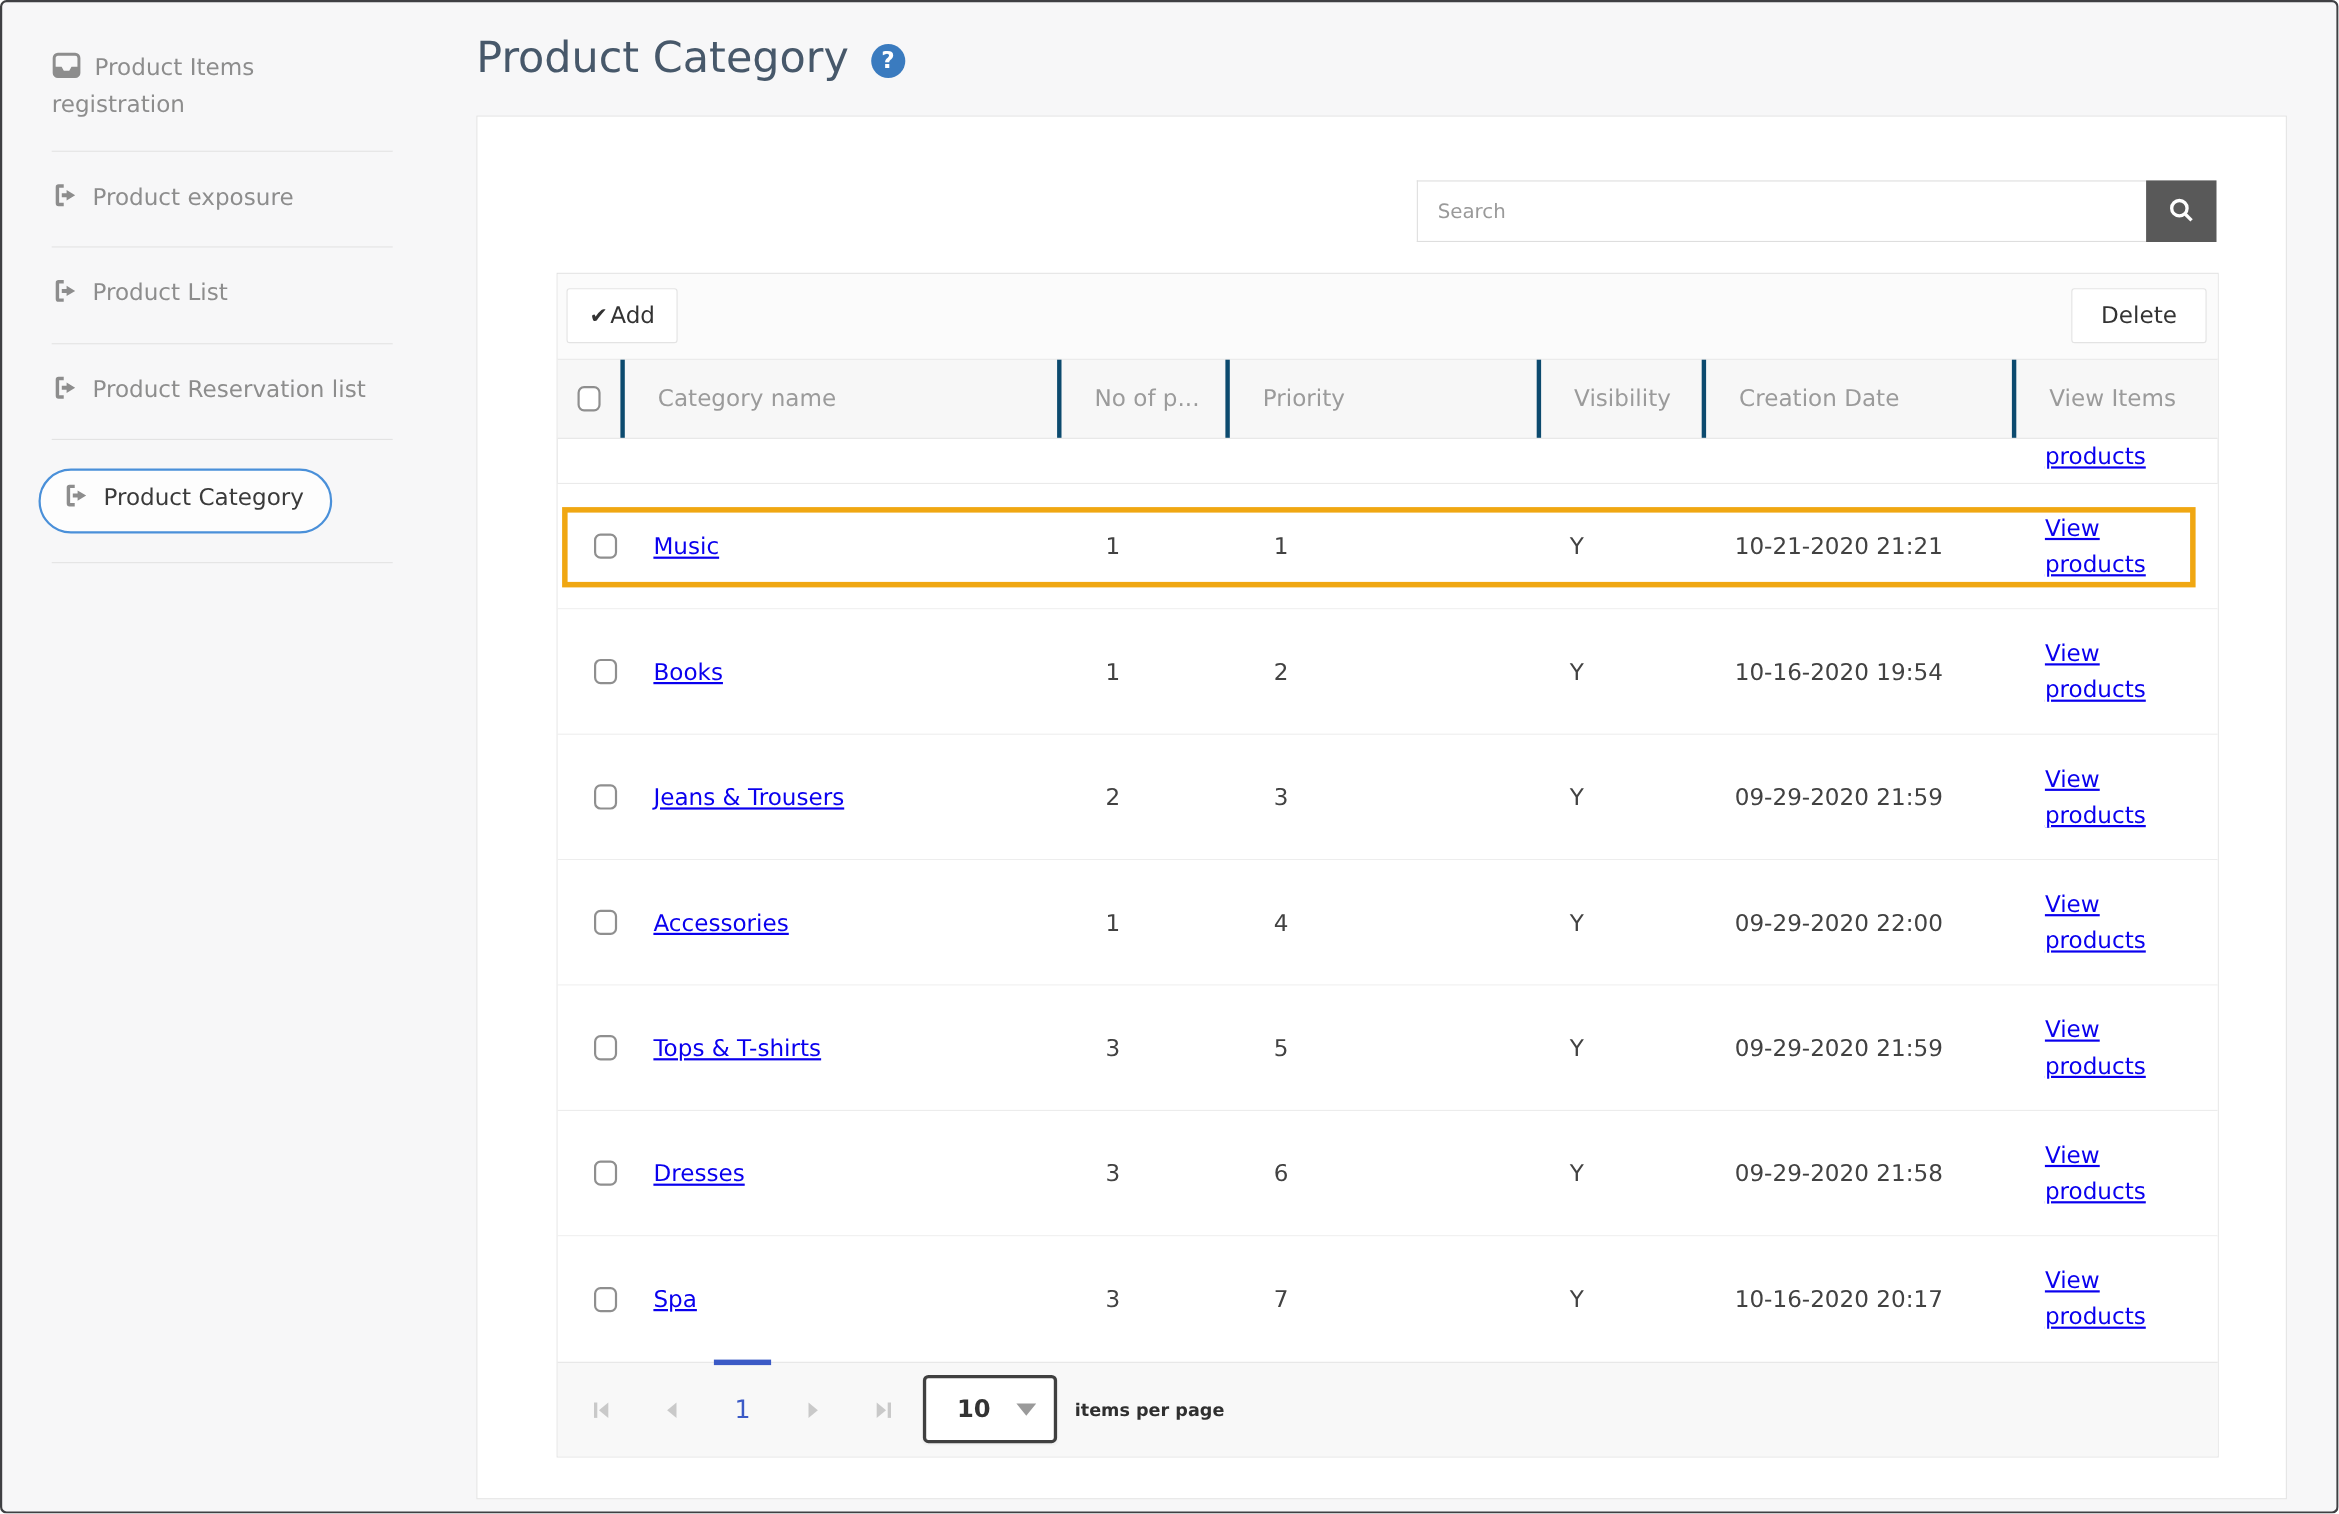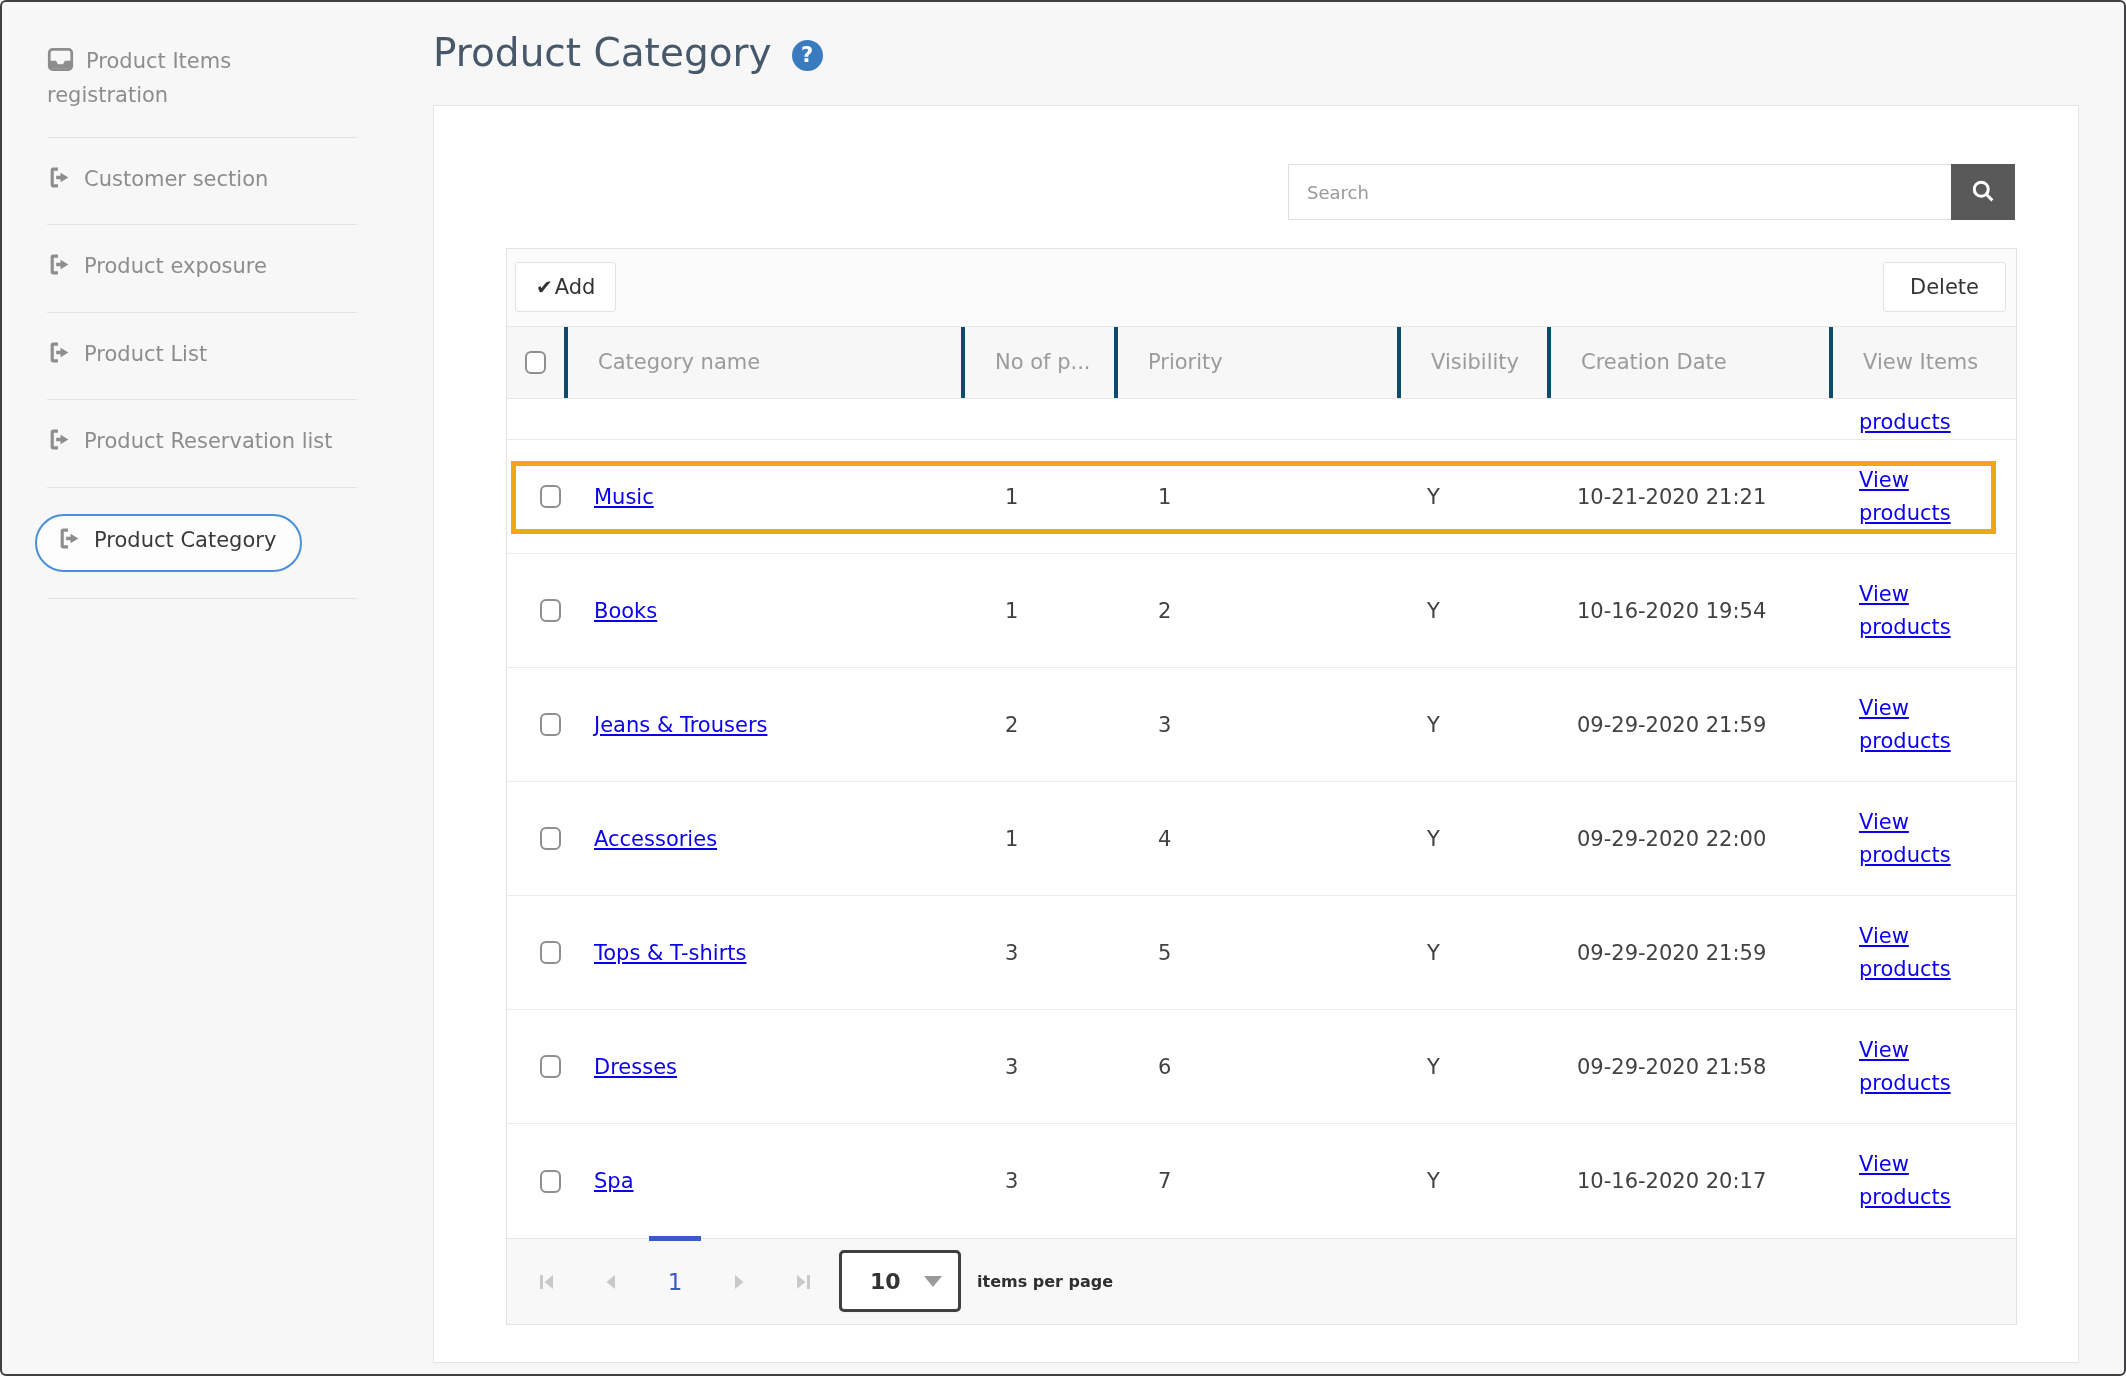--- a/index.html
+++ b/index.html
@@ -73,21 +73,21 @@
   .hcell { color:#9b9b9b; font-size:21px; line-height:71px; padding-left:30px; overflow:hidden; white-space:nowrap; }
   .hcell + .hcell { border-left:4px solid #0c4a6e; }
   .c0 { width:57px; flex:none; display:flex; align-items:center; justify-content:center; padding-left:0; }
   .c1 { width:397px; flex:none; }
   .c2 { width:153px; flex:none; }
   .c3 { width:283px; flex:none; }
   .c4 { width:150px; flex:none; }
   .c5 { width:282px; flex:none; }
   .c6 { flex:1; }
 
-  .partial-row { position:relative; display:flex; height:41px; border-bottom:1px solid #eaeaea; overflow:hidden; align-items:flex-end; }
+  .partial-row { position:relative; display:flex; height:41px; border-bottom:1px solid #eaeaea; overflow:hidden; align-items:flex-start; }
   .partial-row .cell { padding-top:0px; }
 
   .trow { position:relative; display:flex; height:114px; border-bottom:1px solid #ececec; align-items:center; background:#fff; }
   .trow:last-of-type { border-bottom:none; }
   .cell { font-size:21px; color:#424242; padding-left:30px; }
   .cell.num { padding-left:44px; }
   a.tbl-link { color:var(--link-blue,#0000ee); text-decoration:underline; cursor:pointer; }
   .cell.view { line-height:1.55; padding-right:20px; }
   .cb {
     display:inline-block; width:21px; height:23px; background:#fff;
@@ -121,24 +121,20 @@
 </head>
 <body>
 
 <div class="screen">
 
   <nav class="sidebar" id="sidebar">
       <div class="sb-item"><span class="sb-pill"><span class="sb-icon"><svg width="27" height="25" viewBox="0 0 24 22">
               <rect x="2" y="2" width="20" height="18" rx="3" fill="none" stroke="#8d8d8d" stroke-width="2.4"></rect>
               <path d="M2.5 12 h5.5 l1.8 3.2 h4.4 L16 12 h5.5 v7 h-19 z" fill="#8d8d8d"></path>
             </svg></span><span>Product Items registration</span></span></div>
-      <div class="sb-item"><span class="sb-pill"><span class="sb-icon"><svg width="25" height="25" viewBox="0 0 24 24">
-              <path d="M10.5 2.5 H6 A2.5 2.5 0 0 0 3.5 5 v14 A2.5 2.5 0 0 0 6 21.5 h4.5 v-3 H6.5 v-13 h4 z" fill="#8d8d8d"></path>
-              <path d="M13 7.5 v2.8 H8.8 v3.4 H13 v2.8 L20.5 12 z" fill="#8d8d8d"></path>
-            </svg></span><span>Customer section</span></span></div>
       <div class="sb-item"><span class="sb-pill"><span class="sb-icon"><svg width="25" height="25" viewBox="0 0 24 24">
               <path d="M10.5 2.5 H6 A2.5 2.5 0 0 0 3.5 5 v14 A2.5 2.5 0 0 0 6 21.5 h4.5 v-3 H6.5 v-13 h4 z" fill="#8d8d8d"></path>
               <path d="M13 7.5 v2.8 H8.8 v3.4 H13 v2.8 L20.5 12 z" fill="#8d8d8d"></path>
             </svg></span><span>Product exposure</span></span></div>
       <div class="sb-item"><span class="sb-pill"><span class="sb-icon"><svg width="25" height="25" viewBox="0 0 24 24">
               <path d="M10.5 2.5 H6 A2.5 2.5 0 0 0 3.5 5 v14 A2.5 2.5 0 0 0 6 21.5 h4.5 v-3 H6.5 v-13 h4 z" fill="#8d8d8d"></path>
               <path d="M13 7.5 v2.8 H8.8 v3.4 H13 v2.8 L20.5 12 z" fill="#8d8d8d"></path>
             </svg></span><span>Product List</span></span></div>
       <div class="sb-item"><span class="sb-pill"><span class="sb-icon"><svg width="25" height="25" viewBox="0 0 24 24">
               <path d="M10.5 2.5 H6 A2.5 2.5 0 0 0 3.5 5 v14 A2.5 2.5 0 0 0 6 21.5 h4.5 v-3 H6.5 v-13 h4 z" fill="#8d8d8d"></path>

